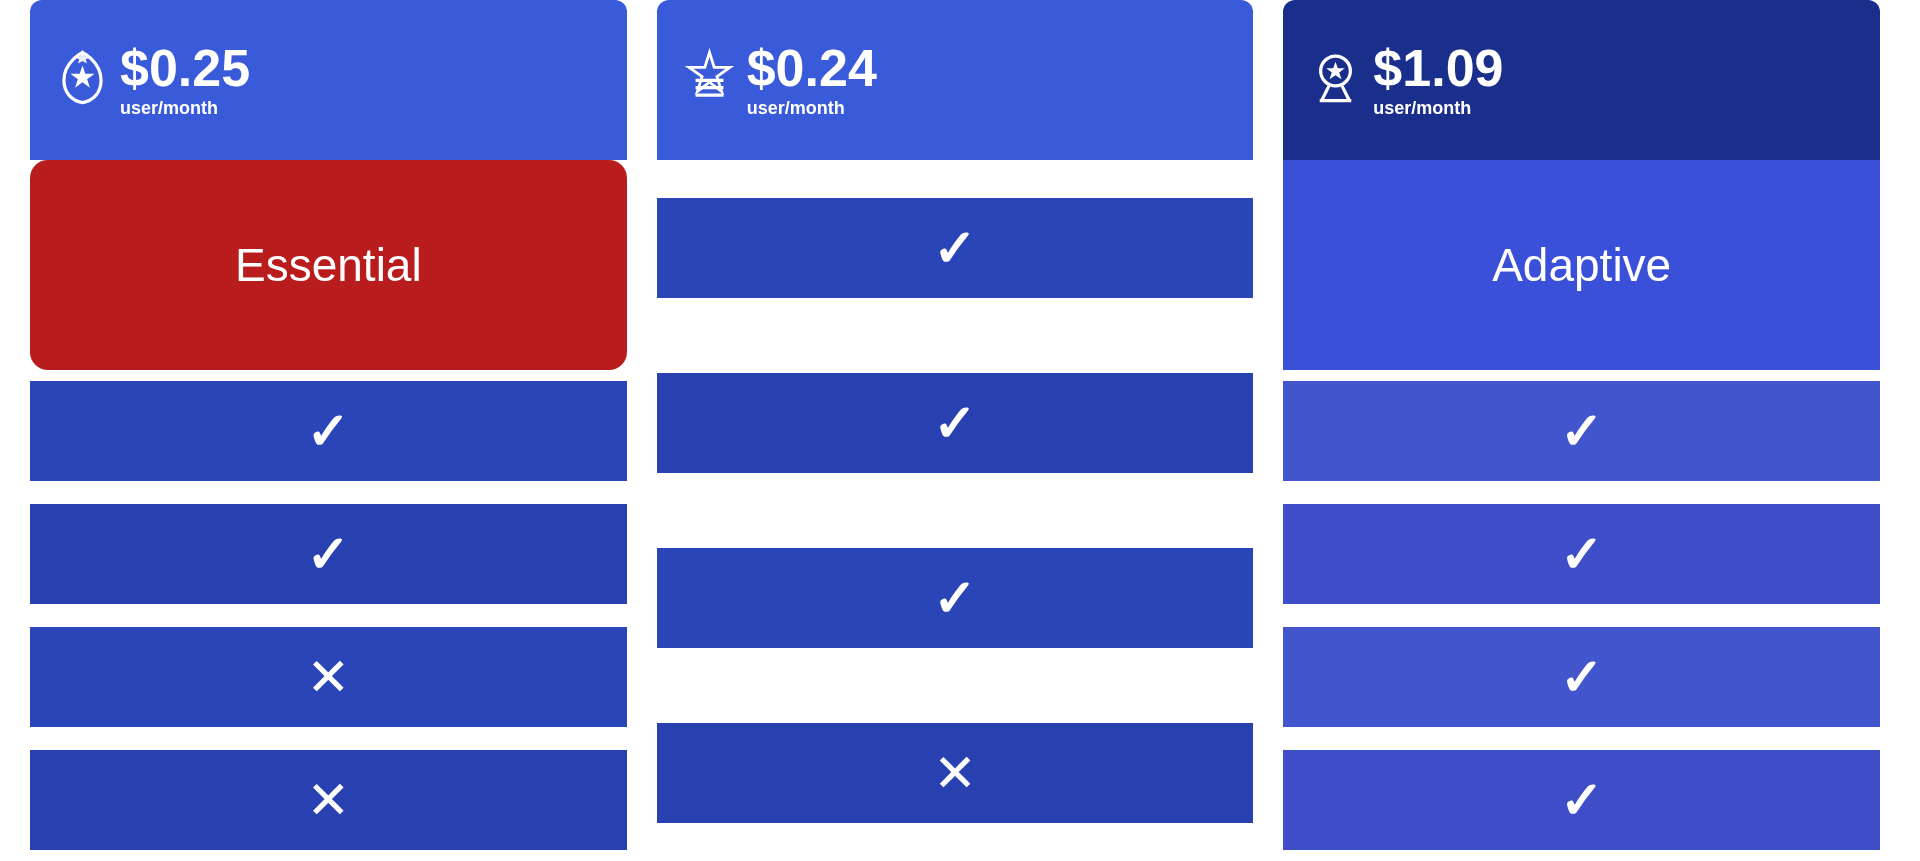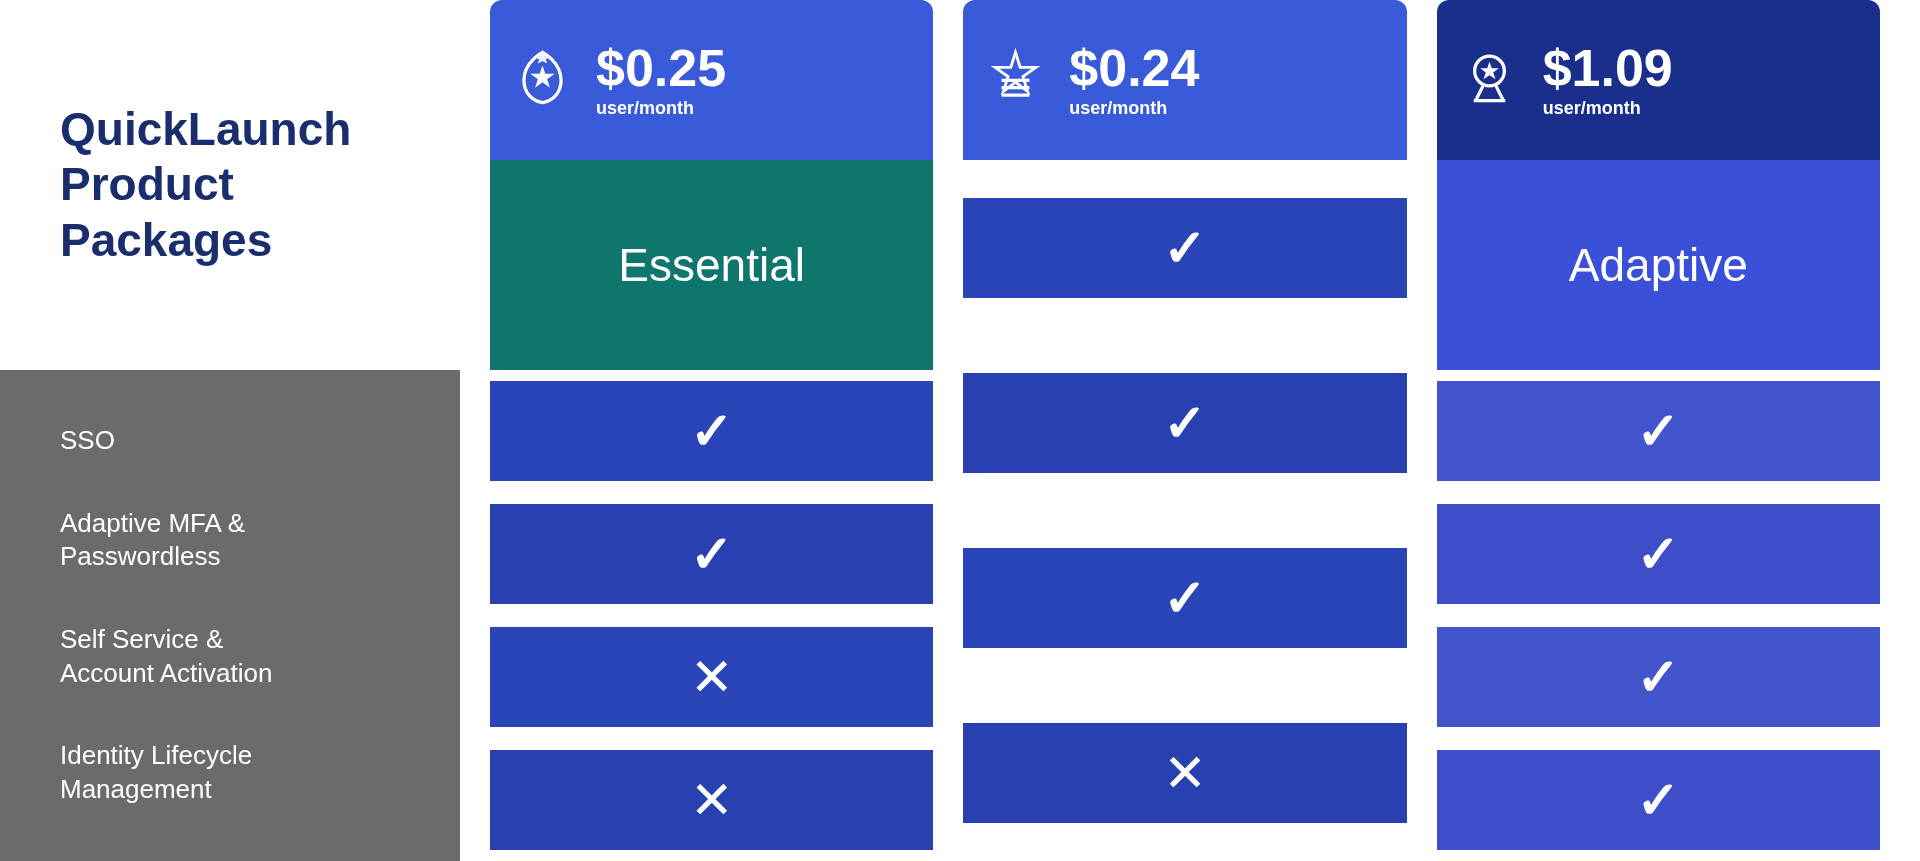--- a/index.html
+++ b/index.html
@@ -72,21 +72,21 @@
       display: flex;
       flex-direction: column;
       border-radius: 12px;
       overflow: hidden;
     }
 
     .package-header {
       padding: 30px 20px;
       display: flex;
       align-items: center;
-      gap: 16px;
+      gap: 0;
       min-height: 160px;
     }
 
     .package-header.essential {
       background: #3a5bd9;
     }
     .package-header.professional {
       background: #3a5bd9;
     }
     .package-header.advanced {
@@ -120,21 +120,22 @@
 
     .package-name-row {
       padding: 28px 20px;
       display: flex;
       align-items: center;
       justify-content: center;
       min-height: 210px;
     }
 
     .package-name-row.essential {
-      background: #0f766e;
+      background: #b91c1c;
+      border-radius: 18px;
     }
     .package-name-row.professional {
       background: #2d4fc7;
     }
     .package-name-row.advanced {
       background: #3a50d9;
     }
 
     .package-name {
       font-size: 46px;
@@ -198,37 +199,20 @@
     .icon-svg {
       width: 65px;
       height: 65px;
     }
   </style>
 </head>
 <body>
 
 <div class="page-wrapper">
 
-  <div class="label-column">
-    <div class="title-area">
-      <div class="title-text">
-        <span>QuickLaunch</span><br>
-        <span>Product Packages</span>
-      </div>
-    </div>
-    <div class="features-area">
-      <div class="feature-label">SSO</div>
-      <div class="feature-label" style="white-space:pre-line">Adaptive MFA &amp;
-Passwordless</div>
-      <div class="feature-label" style="white-space:pre-line">Self Service &amp;
-Account Activation</div>
-      <div class="feature-label" style="white-space:pre-line">Identity Lifecycle
-Management</div>
-    </div>
-  </div>
 
   <div class="packages-area">
 
     <div class="package-column">
       <div class="package-header essential">
         <div class="header-icon">
           <svg class="icon-svg" viewBox="0 0 70 70" fill="none" xmlns="http://www.w3.org/2000/svg">
             <path d="M35 5 L40 20 L25 12 L45 12 L30 20 Z" fill="white" opacity="0.9"></path>
             <path d="M35 8 C35 8 15 18 15 38 C15 52 24 60 35 62 C46 60 55 52 55 38 C55 18 35 8 35 8Z" stroke="white" stroke-width="3.5" fill="none"></path>
             <polygon points="35,22 38,31 48,31 40,37 43,46 35,40 27,46 30,37 22,31 32,31" fill="white"></polygon>

